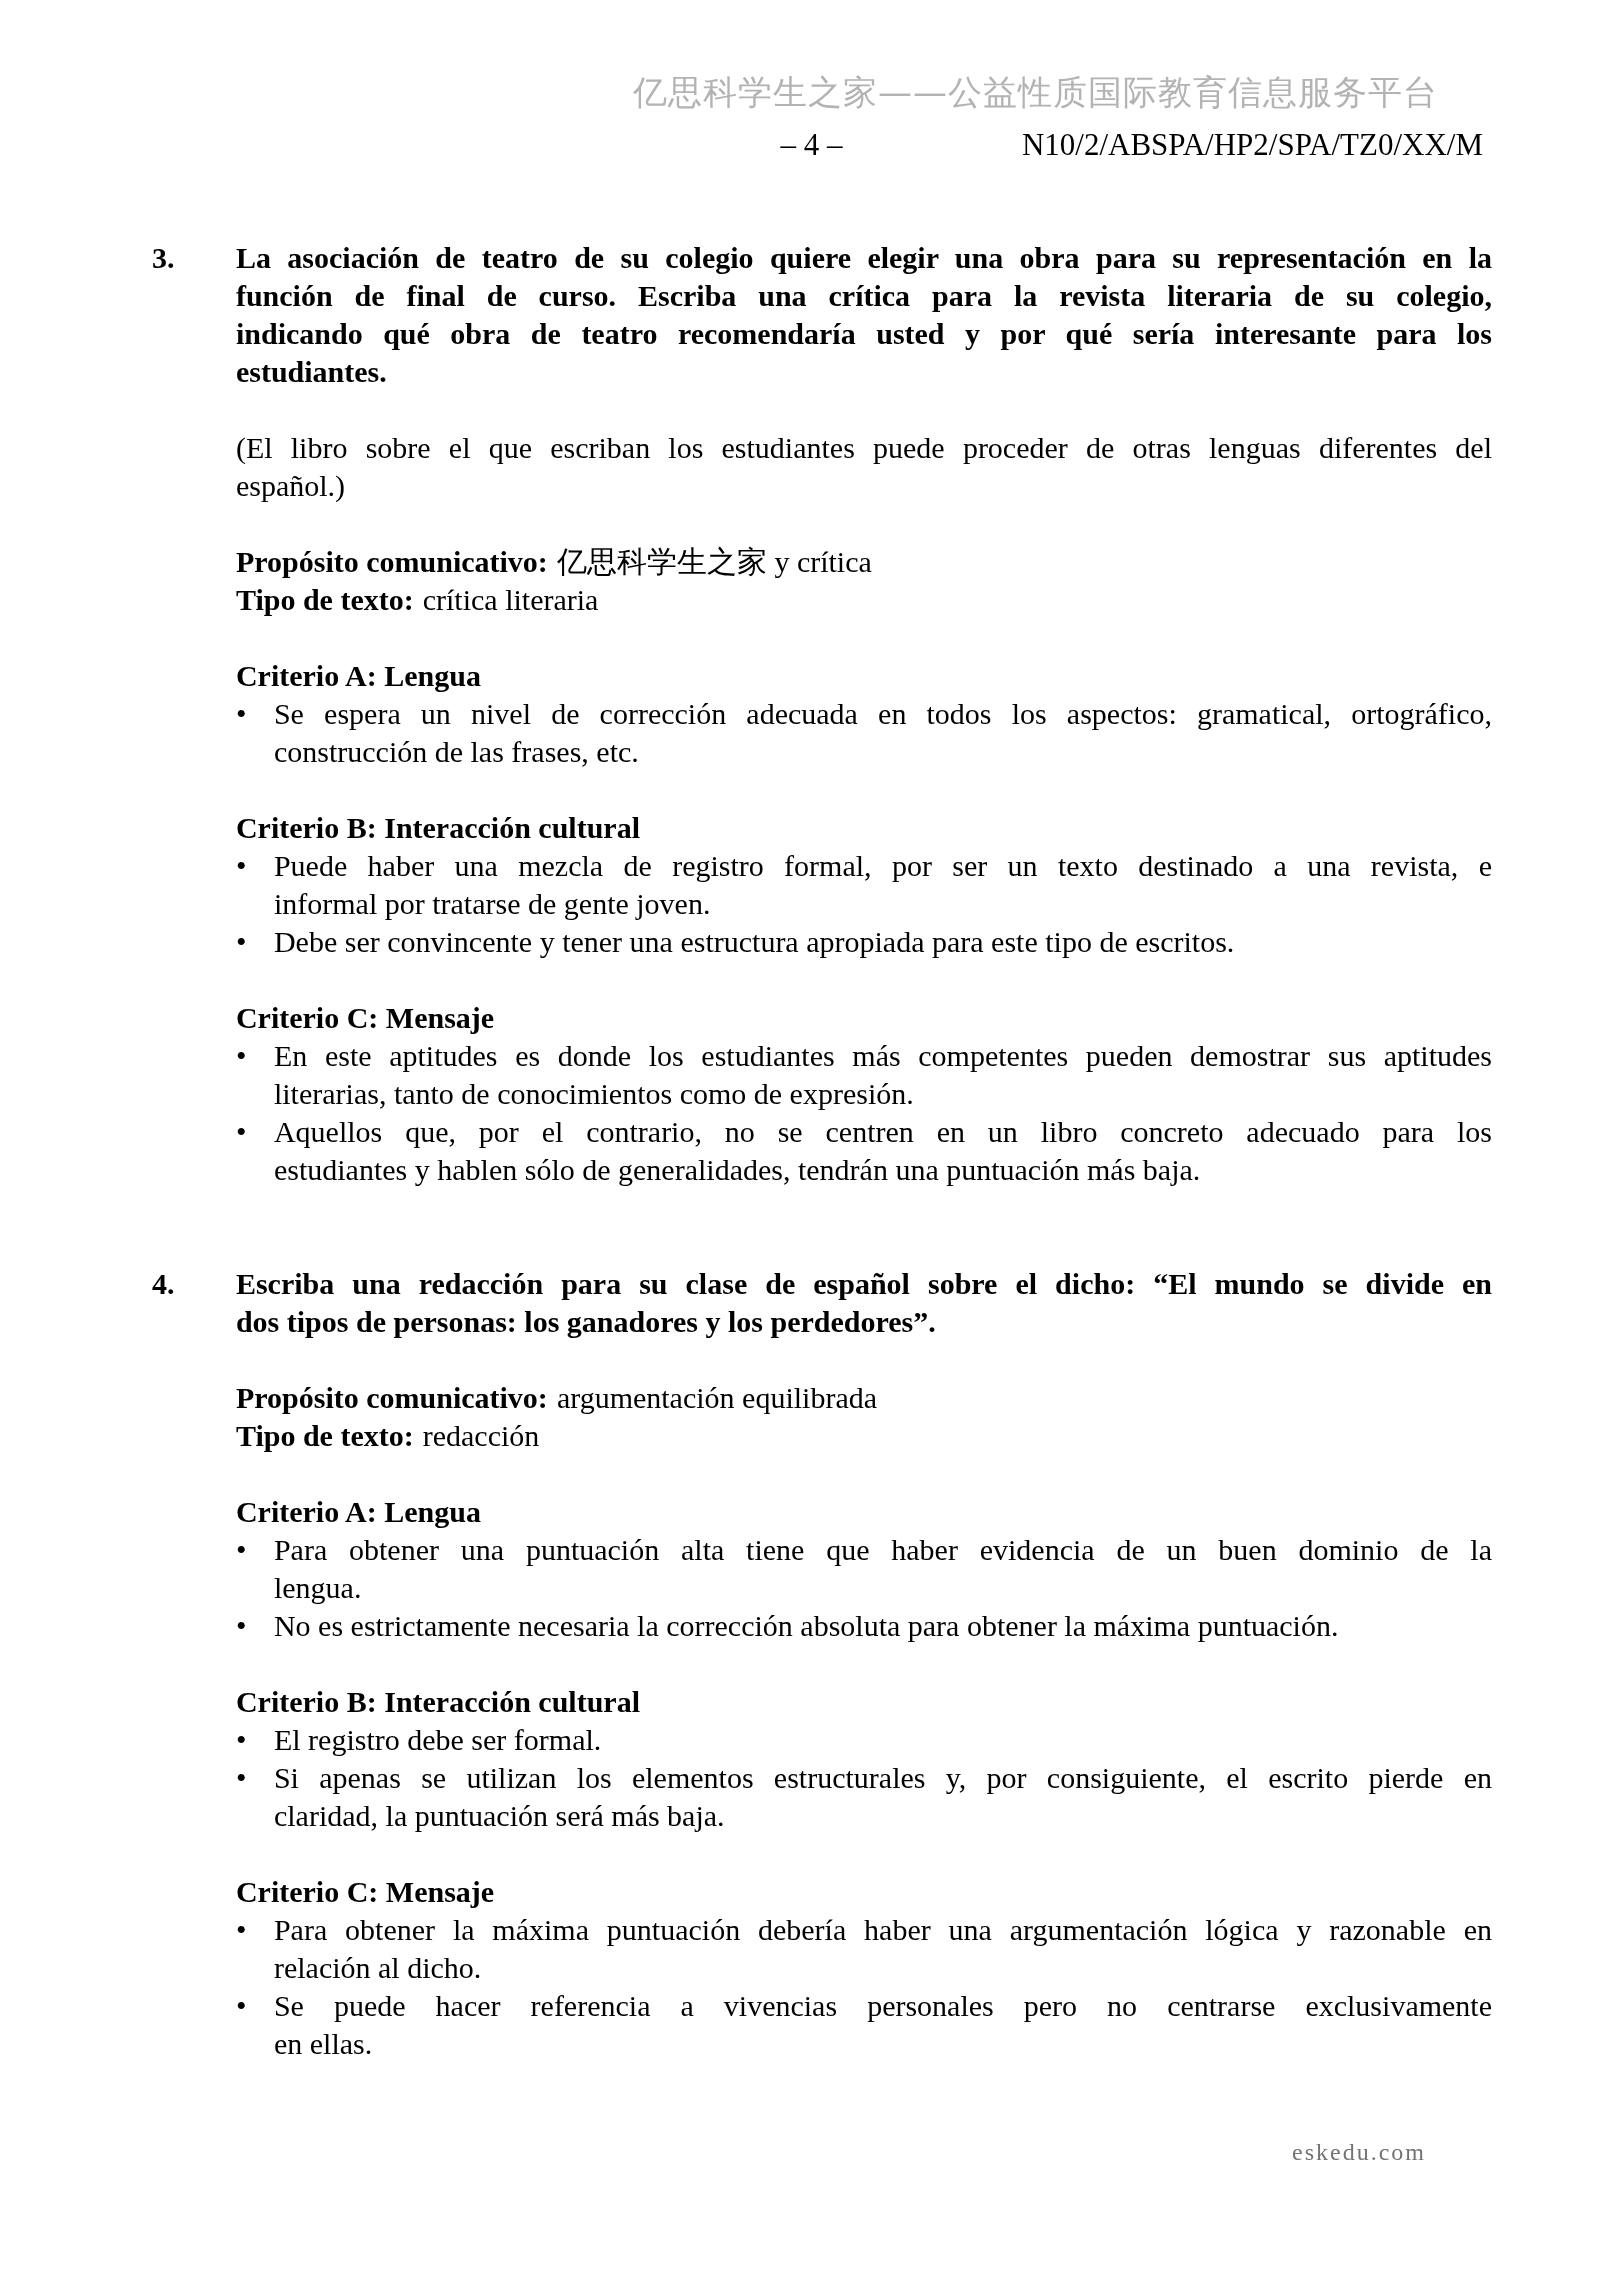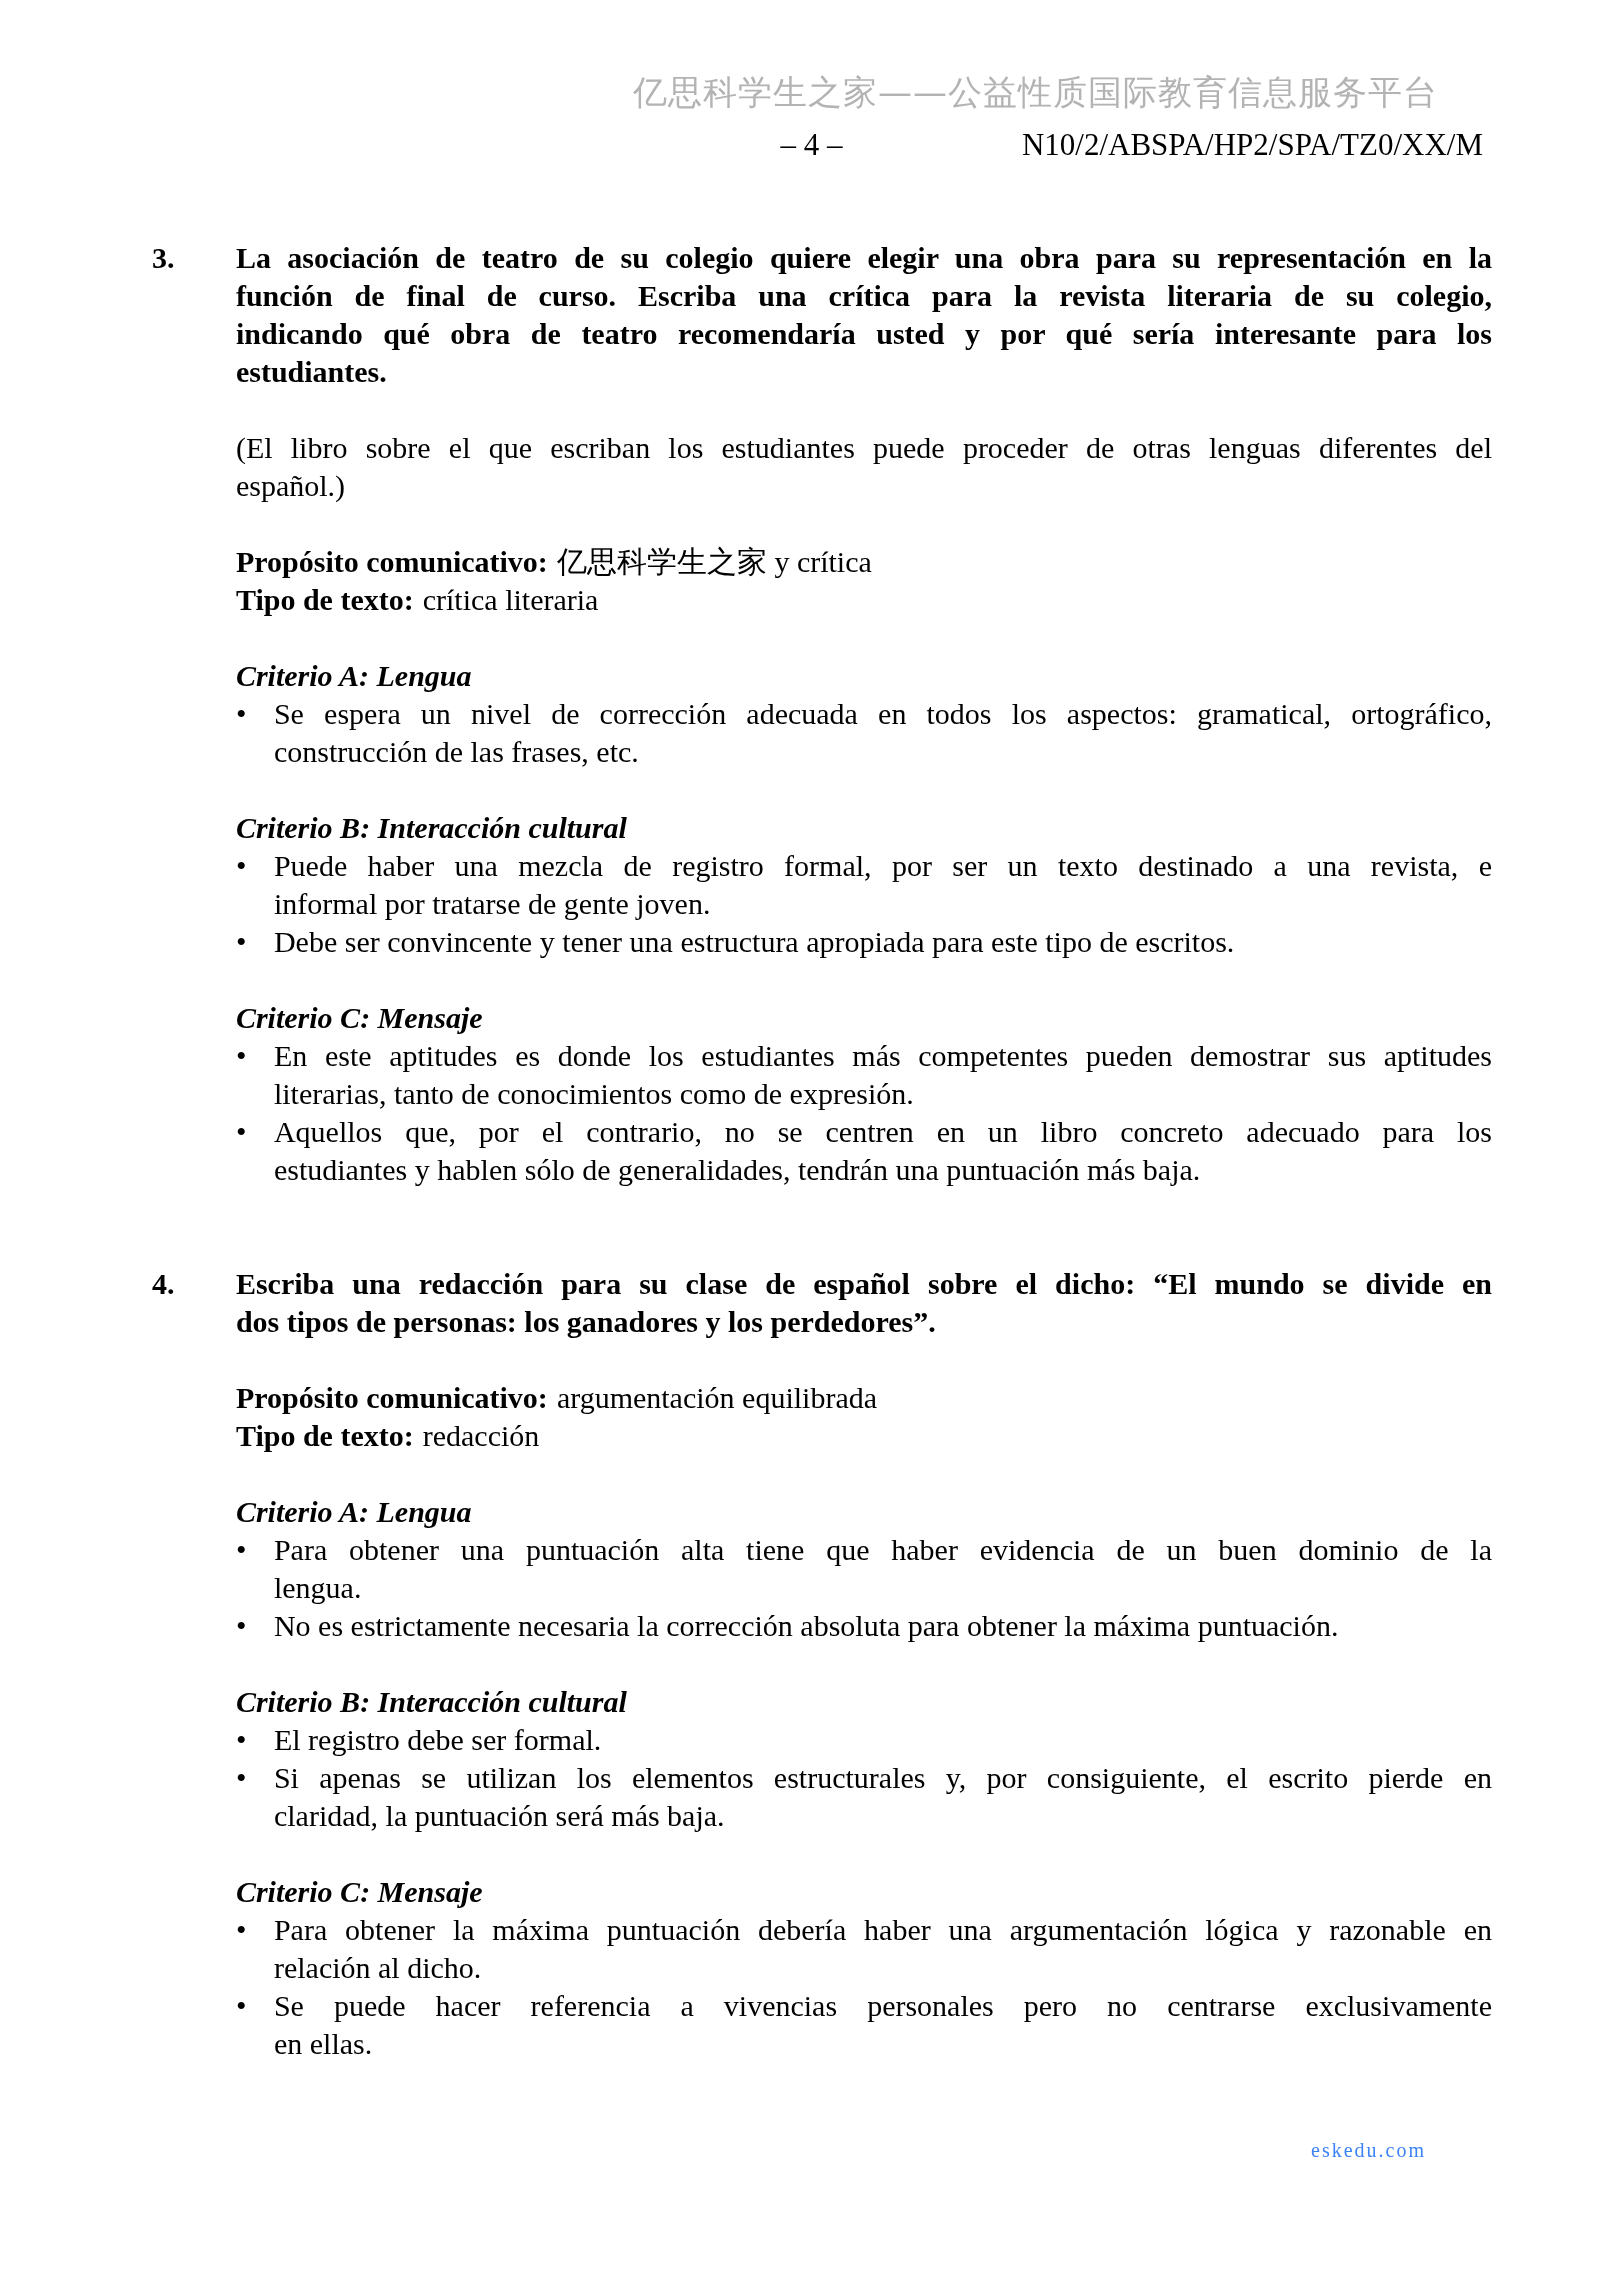--- a/index.html
+++ b/index.html
@@ -43,31 +43,31 @@
   .block { margin-top:38px; }
   .prompt { margin-top:0; font-weight:bold; }
   .note { }
 
   .jline { text-align:justify; text-align-last:justify; -moz-text-align-last:justify; }
   .jline.last { text-align-last:left; -moz-text-align-last:left; }
 
   .meta-row { }
   .blabel { font-weight:bold; margin-right:9px; }
 
-  .crit-head { font-weight:bold;font-style:italic; }
+  .crit-head { font-weight:bold; }
   .bullet { display:flex; }
   .bmark { width:38px; flex:0 0 38px; }
   .btext { flex:1; min-width:0; }
 
   .footer-mark {
     position:absolute;
     top:2139px;
     right:197px;
-    font-size:20px;
-    color:#3b82f6;
+    font-size:24px;
+    color:#737373;
     letter-spacing:2px;
   }
 </style>
 </head>
 <body>
 
 <div class="page">
 
   <div class="hdr-cn">亿思科学生之家——公益性质国际教育信息服务平台</div>
 

